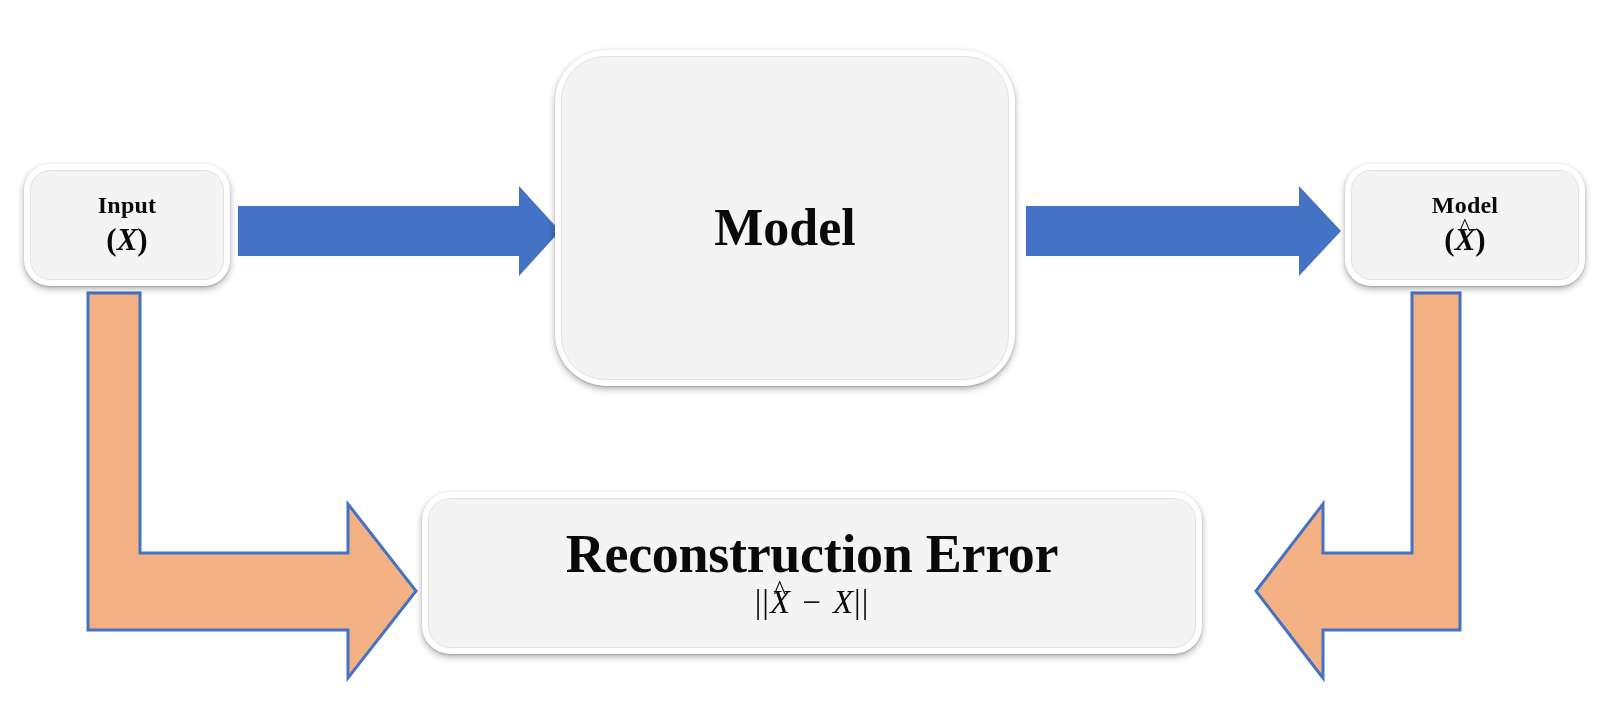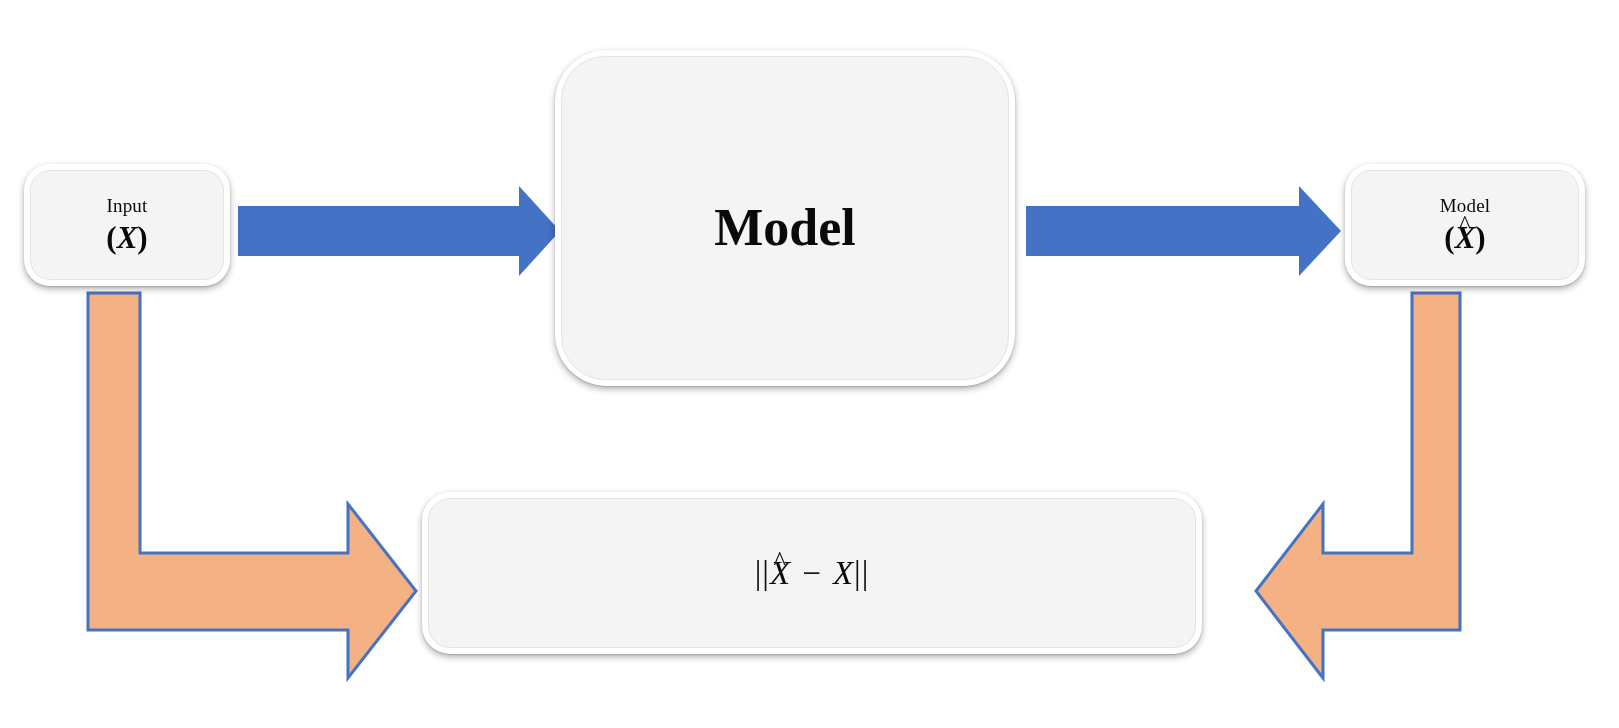--- a/index.html
+++ b/index.html
@@ -43,22 +43,22 @@
     color: #0a0a0a;
   }
 
   
   #node-input  { left: 24px;   top: 164px; width: 206px; height: 122px; }
   #node-output { left: 1345px; top: 164px; width: 240px; height: 122px; }
   #node-input .node-inner,
   #node-output .node-inner { border-radius: 20px; }
 
   .small-title {
-    font-size: 19px;
-    font-weight: normal;
+    font-size: 24px;
+    font-weight: bold;
     letter-spacing: .2px;
   }
   .small-sub {
     font-size: 31px;
     font-weight: bold;
     font-style: italic;
     margin-top: 4px;
   }
   .small-sub .paren { font-style: normal; }
 
@@ -182,19 +182,20 @@
     <div class="node-inner">
       <div class="small-title">Model</div>
       <div class="small-sub">
         <span class="paren">(</span><span class="hat"><span>X</span><span class="hat-mark">^</span></span><span class="paren">)</span>
       </div>
     </div>
   </div>
 
   <div class="node" id="node-recon">
     <div class="node-inner">
+      <div class="recon-title">Reconstruction Error</div>
       <div class="recon-formula">
         <span class="bars">||</span><span class="hat"><span>X</span><span class="hat-mark">^</span></span>&nbsp;<span>−</span>&nbsp;<span>X</span><span class="bars">||</span>
       </div>
     </div>
   </div>
 
 </div>
 
 </body></html>

